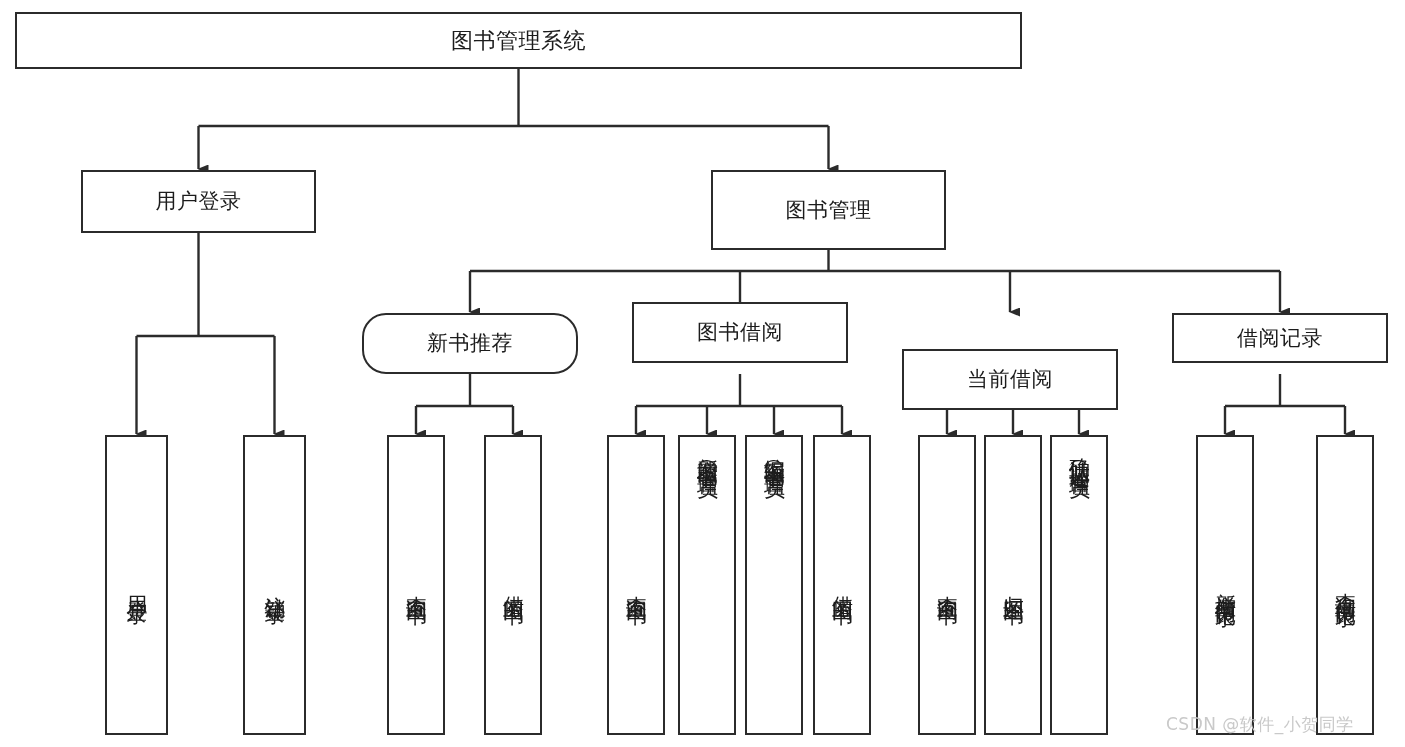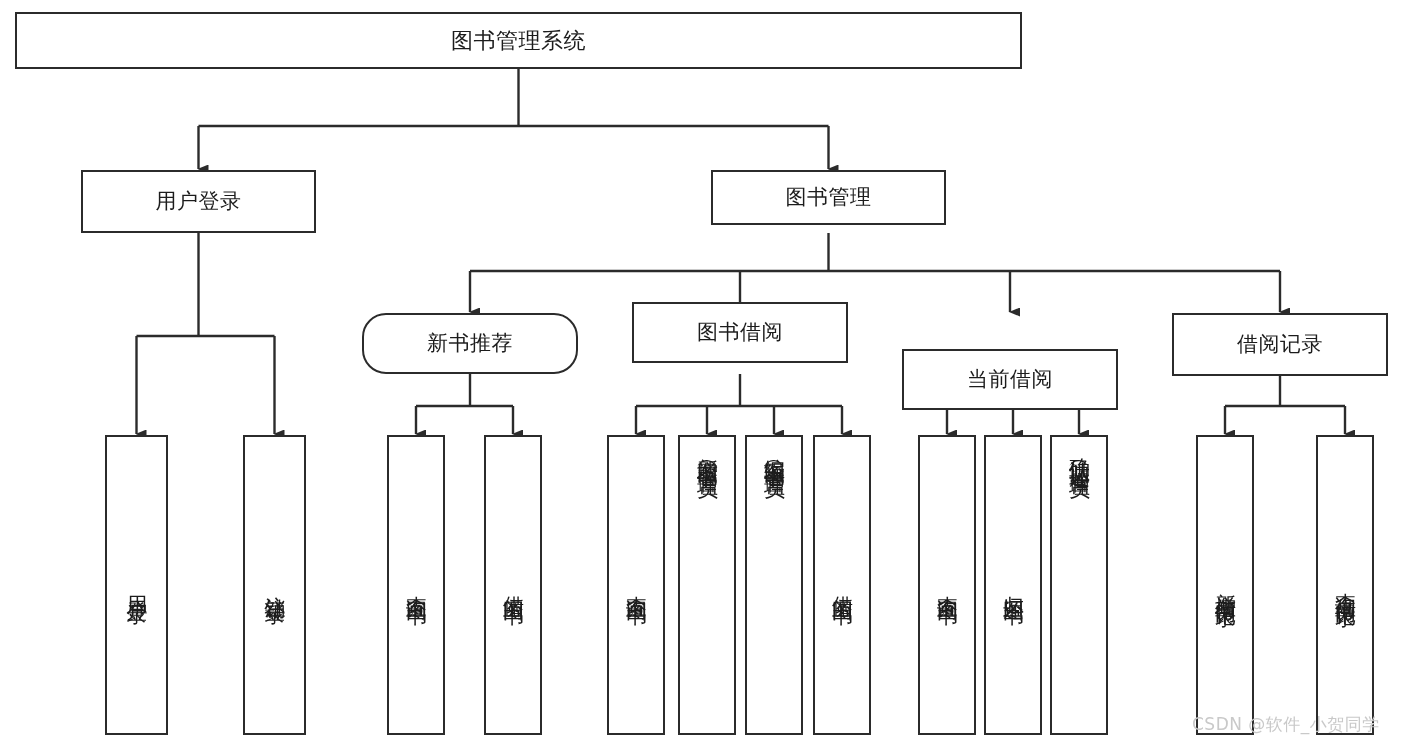--- a/index.html
+++ b/index.html
@@ -123,33 +123,33 @@
       </g>
   </svg>
 
   <div id="node-layer">
       <div class="node horizontal root" style="left: 15px; top: 12px; width: 1007px; height: 57px;">
         <span class="node-label">图书管理系统</span>
       </div>
       <div class="node horizontal" style="left: 81px; top: 170px; width: 235px; height: 63px;">
         <span class="node-label">用户登录</span>
       </div>
-      <div class="node horizontal" style="left: 711px; top: 170px; width: 235px; height: 55px;">
+      <div class="node horizontal" style="left: 711px; top: 170px; width: 235px; height: 80px;">
         <span class="node-label">图书管理</span>
       </div>
       <div class="node horizontal" style="left: 362px; top: 313px; width: 216px; height: 61px; border-radius: 24px;">
         <span class="node-label">新书推荐</span>
       </div>
       <div class="node horizontal" style="left: 632px; top: 302px; width: 216px; height: 61px;">
         <span class="node-label">图书借阅</span>
       </div>
       <div class="node horizontal" style="left: 902px; top: 325px; width: 216px; height: 61px; margin-top: 24px;">
         <span class="node-label">当前借阅</span>
       </div>
-      <div class="node horizontal" style="left: 1172px; top: 313px; width: 216px; height: 63px;">
+      <div class="node horizontal" style="left: 1172px; top: 313px; width: 216px; height: 50px;">
         <span class="node-label">借阅记录</span>
       </div>
       <div class="node vertical" style="left: 105px; top: 435px; width: 63px; height: 300px;">
         <span class="node-label">用户登录</span>
       </div>
       <div class="node vertical" style="left: 243px; top: 435px; width: 63px; height: 300px;">
         <span class="node-label">注销登录</span>
       </div>
       <div class="node vertical" style="left: 387px; top: 435px; width: 58px; height: 300px;">
         <span class="node-label">查询图书</span>
@@ -179,14 +179,14 @@
         <span class="node-label">确认归还（管理员）</span>
       </div>
       <div class="node vertical" style="left: 1196px; top: 435px; width: 58px; height: 300px;">
         <span class="node-label">新增借阅记录</span>
       </div>
       <div class="node vertical" style="left: 1316px; top: 435px; width: 58px; height: 300px;">
         <span class="node-label">查询借阅记录</span>
       </div>
     </div>
 
-  <div class="watermark" style="left: 1192px; top: 713px;">CSDN @软件_小贺同学</div>
+  <div class="watermark" style="left: 1166px; top: 713px;">CSDN @软件_小贺同学</div>
 </div>
 
 </body></html>

